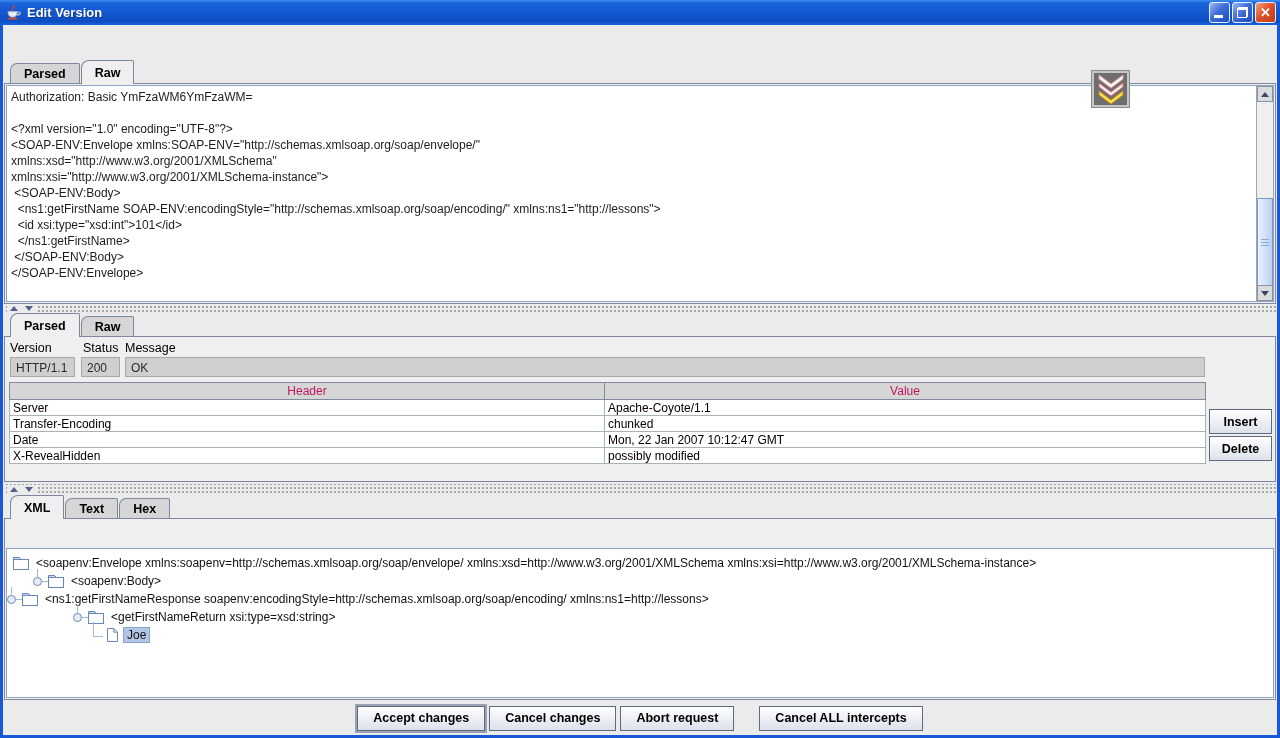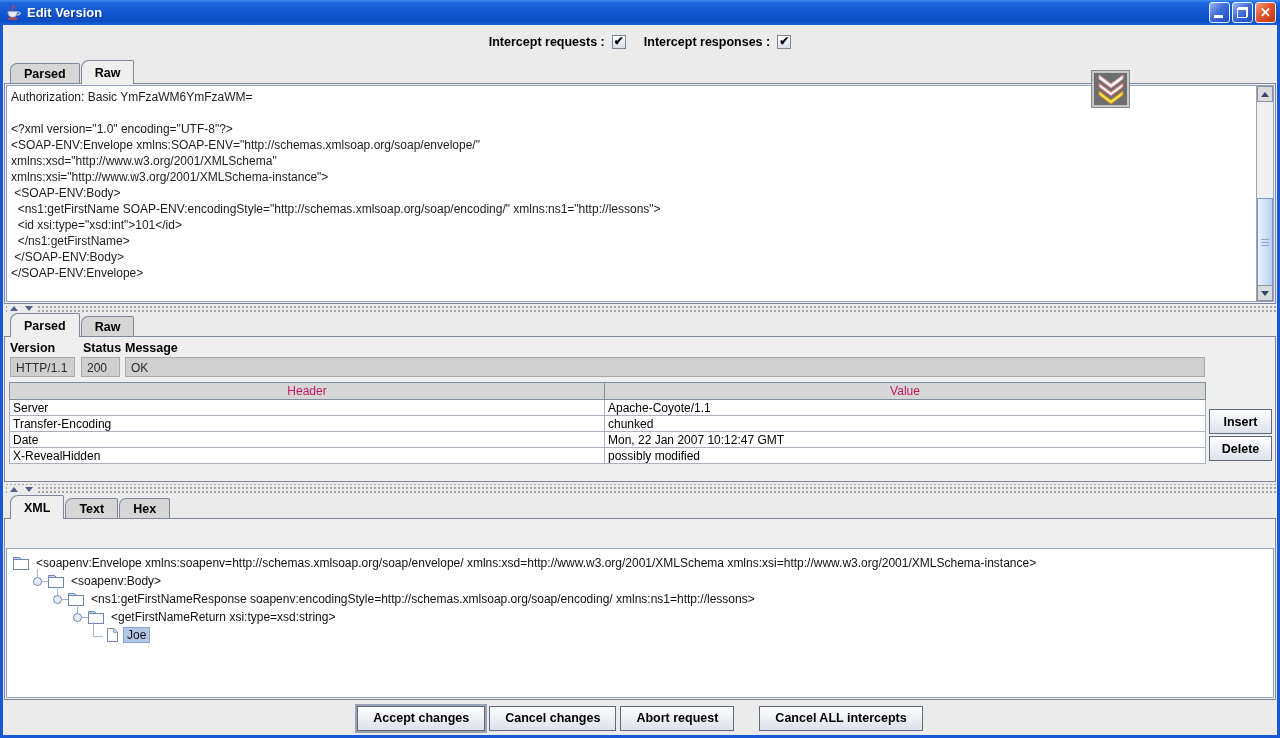--- a/index.html
+++ b/index.html
@@ -77,21 +77,21 @@
   #divider1{top:278px;}  #divider2{top:459px;}
   .split-arrows{position:absolute;left:3px;top:1px;height:8px;display:flex;gap:7px;
     align-items:center;background:#EBEBEB;padding:0 3px;}
   .sa-up{width:0;height:0;border-left:4px solid transparent;border-right:4px solid transparent;
     border-bottom:5px solid #51618A;cursor:pointer;}
   .sa-down{width:0;height:0;border-left:4px solid transparent;border-right:4px solid transparent;
     border-top:5px solid #51618A;cursor:pointer;}
 
   
   #panel-response{top:288px;height:169px;}
-  .meta-label{position:absolute;top:4px;font-weight:bold;font-size:12.5px;color:#000;}
+  .meta-label{position:absolute;top:4px;font-weight:normal;font-size:12.5px;color:#000;}
   #lbl-version{left:5px;} #lbl-status{left:78px;} #lbl-message{left:120px;}
   .meta-field{position:absolute;top:20px;height:20px;background:#CFCFCF;border:1px solid #A8A8A8;
     font-size:12px;color:#2A2A2A;padding:3px 5px;overflow:hidden;white-space:nowrap;}
   #f-version{left:5px;width:65px;}
   #f-status{left:76px;width:39px;}
   #f-message{left:120px;right:70px;}
   .hdr-table{position:absolute;left:4px;top:45px;width:1197px;border-collapse:collapse;
     table-layout:fixed;font-size:12px;border:1px solid #6E7A90;}
   .hdr-table th{height:17px;background:#D6D6D6;border:1px solid #808B9E;font-weight:normal;
     color:#be185d;padding:0;text-align:center;}
@@ -103,21 +103,21 @@
     display:flex;align-items:center;justify-content:center;}
   .side-btn{position:absolute;right:3px;width:63px;height:25px;}
   #btn-insert{top:72px;}  #btn-delete{top:99px;}
 
   
   #panel-content3{top:470px;height:205px;}
   .tree{position:absolute;inset:1px;background:#fff;border:1px solid #8FA3C4;
     overflow:hidden;padding-top:5px;margin-top:28px;}
   .tree-row{height:18px;display:flex;align-items:center;font-size:12px;color:#111;
     white-space:nowrap;cursor:pointer;}
-  .d0{padding-left:6px;} .d1{padding-left:26px;} .d2{padding-left:46px;}
+  .d0{padding-left:6px;} .d1{padding-left:26px;} .d2{}
   .d3{padding-left:66px;} .d4{padding-left:86px;}
   .handle{width:9px;height:9px;border:1px solid #7088B8;border-radius:50%;
     background:#E4EDF8;margin-right:6px;position:relative;flex:none;}
   .handle::before{content:"";position:absolute;left:3px;top:-9px;width:1px;height:8px;background:#A4B8D6;}
   .handle::after{content:"";position:absolute;left:8px;top:3px;width:6px;height:1px;background:#A4B8D6;}
   .elbow{width:10px;height:15px;border-left:1px solid #A4B8D6;border-bottom:1px solid #A4B8D6;
     flex:none;margin-right:4px;transform:translateY(-6px);}
   .ticon{margin-right:5px;flex:none;display:flex;}
   .tree-label{padding:1px 2px;}
   .tree-label.selected{background:#B2C6E6;border:1px solid #89A3CC;padding:0 3px;}
@@ -144,30 +144,20 @@
   <span class="title">Edit Version</span>
   <span class="win-controls">
     <span class="win-btn min"></span>
     <span class="win-btn max"></span>
     <span class="win-btn close"></span>
   </span>
 </div>
 
 <div class="client">
 
-  <div class="intercept-row">
-    <span class="cbx-group">
-      <span>Intercept requests :</span>
-      <span class="checkbox checked"></span>
-    </span>
-    <span class="cbx-group">
-      <span>Intercept responses :</span>
-      <span class="checkbox checked"></span>
-    </span>
-  </div>
 
   <div class="panel" id="panel-request">
     <div class="tabs">
       <div class="tab">Parsed</div>
       <div class="tab selected">Raw</div>
     </div>
     <div class="panel-content">
       <div class="textarea">
         <pre class="raw-pre">Authorization: Basic YmFzaWM6YmFzaWM=
 

